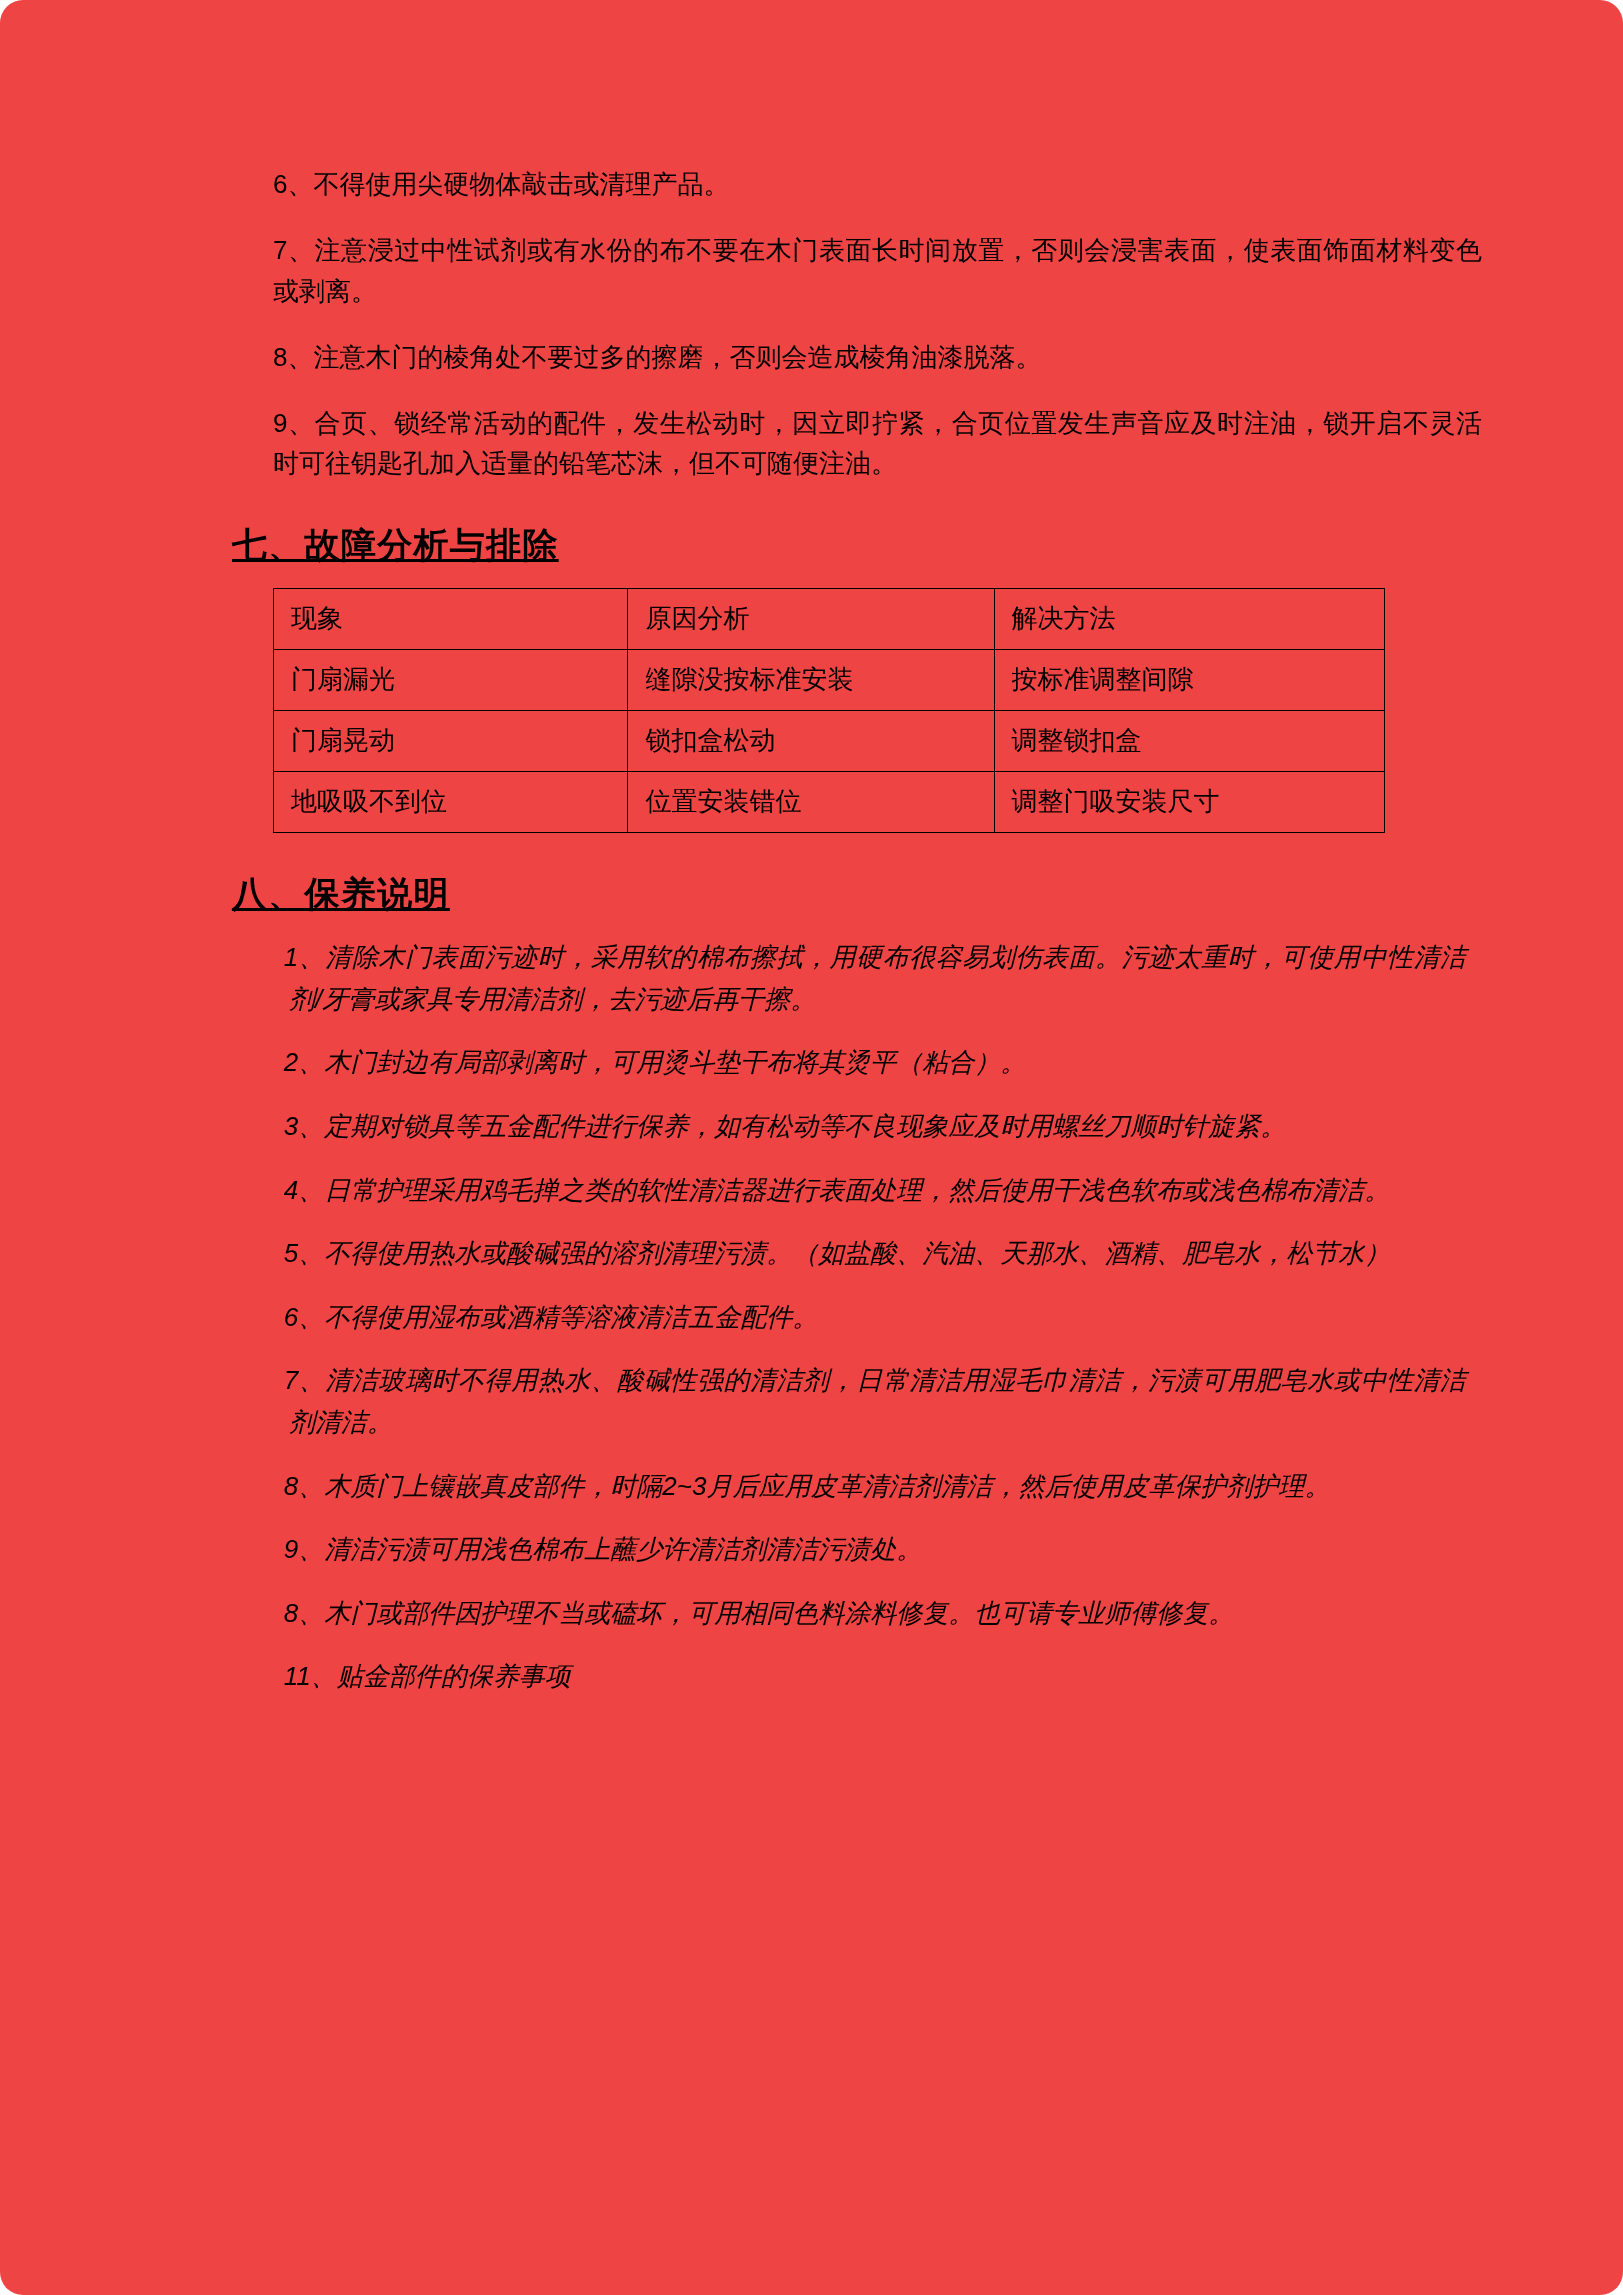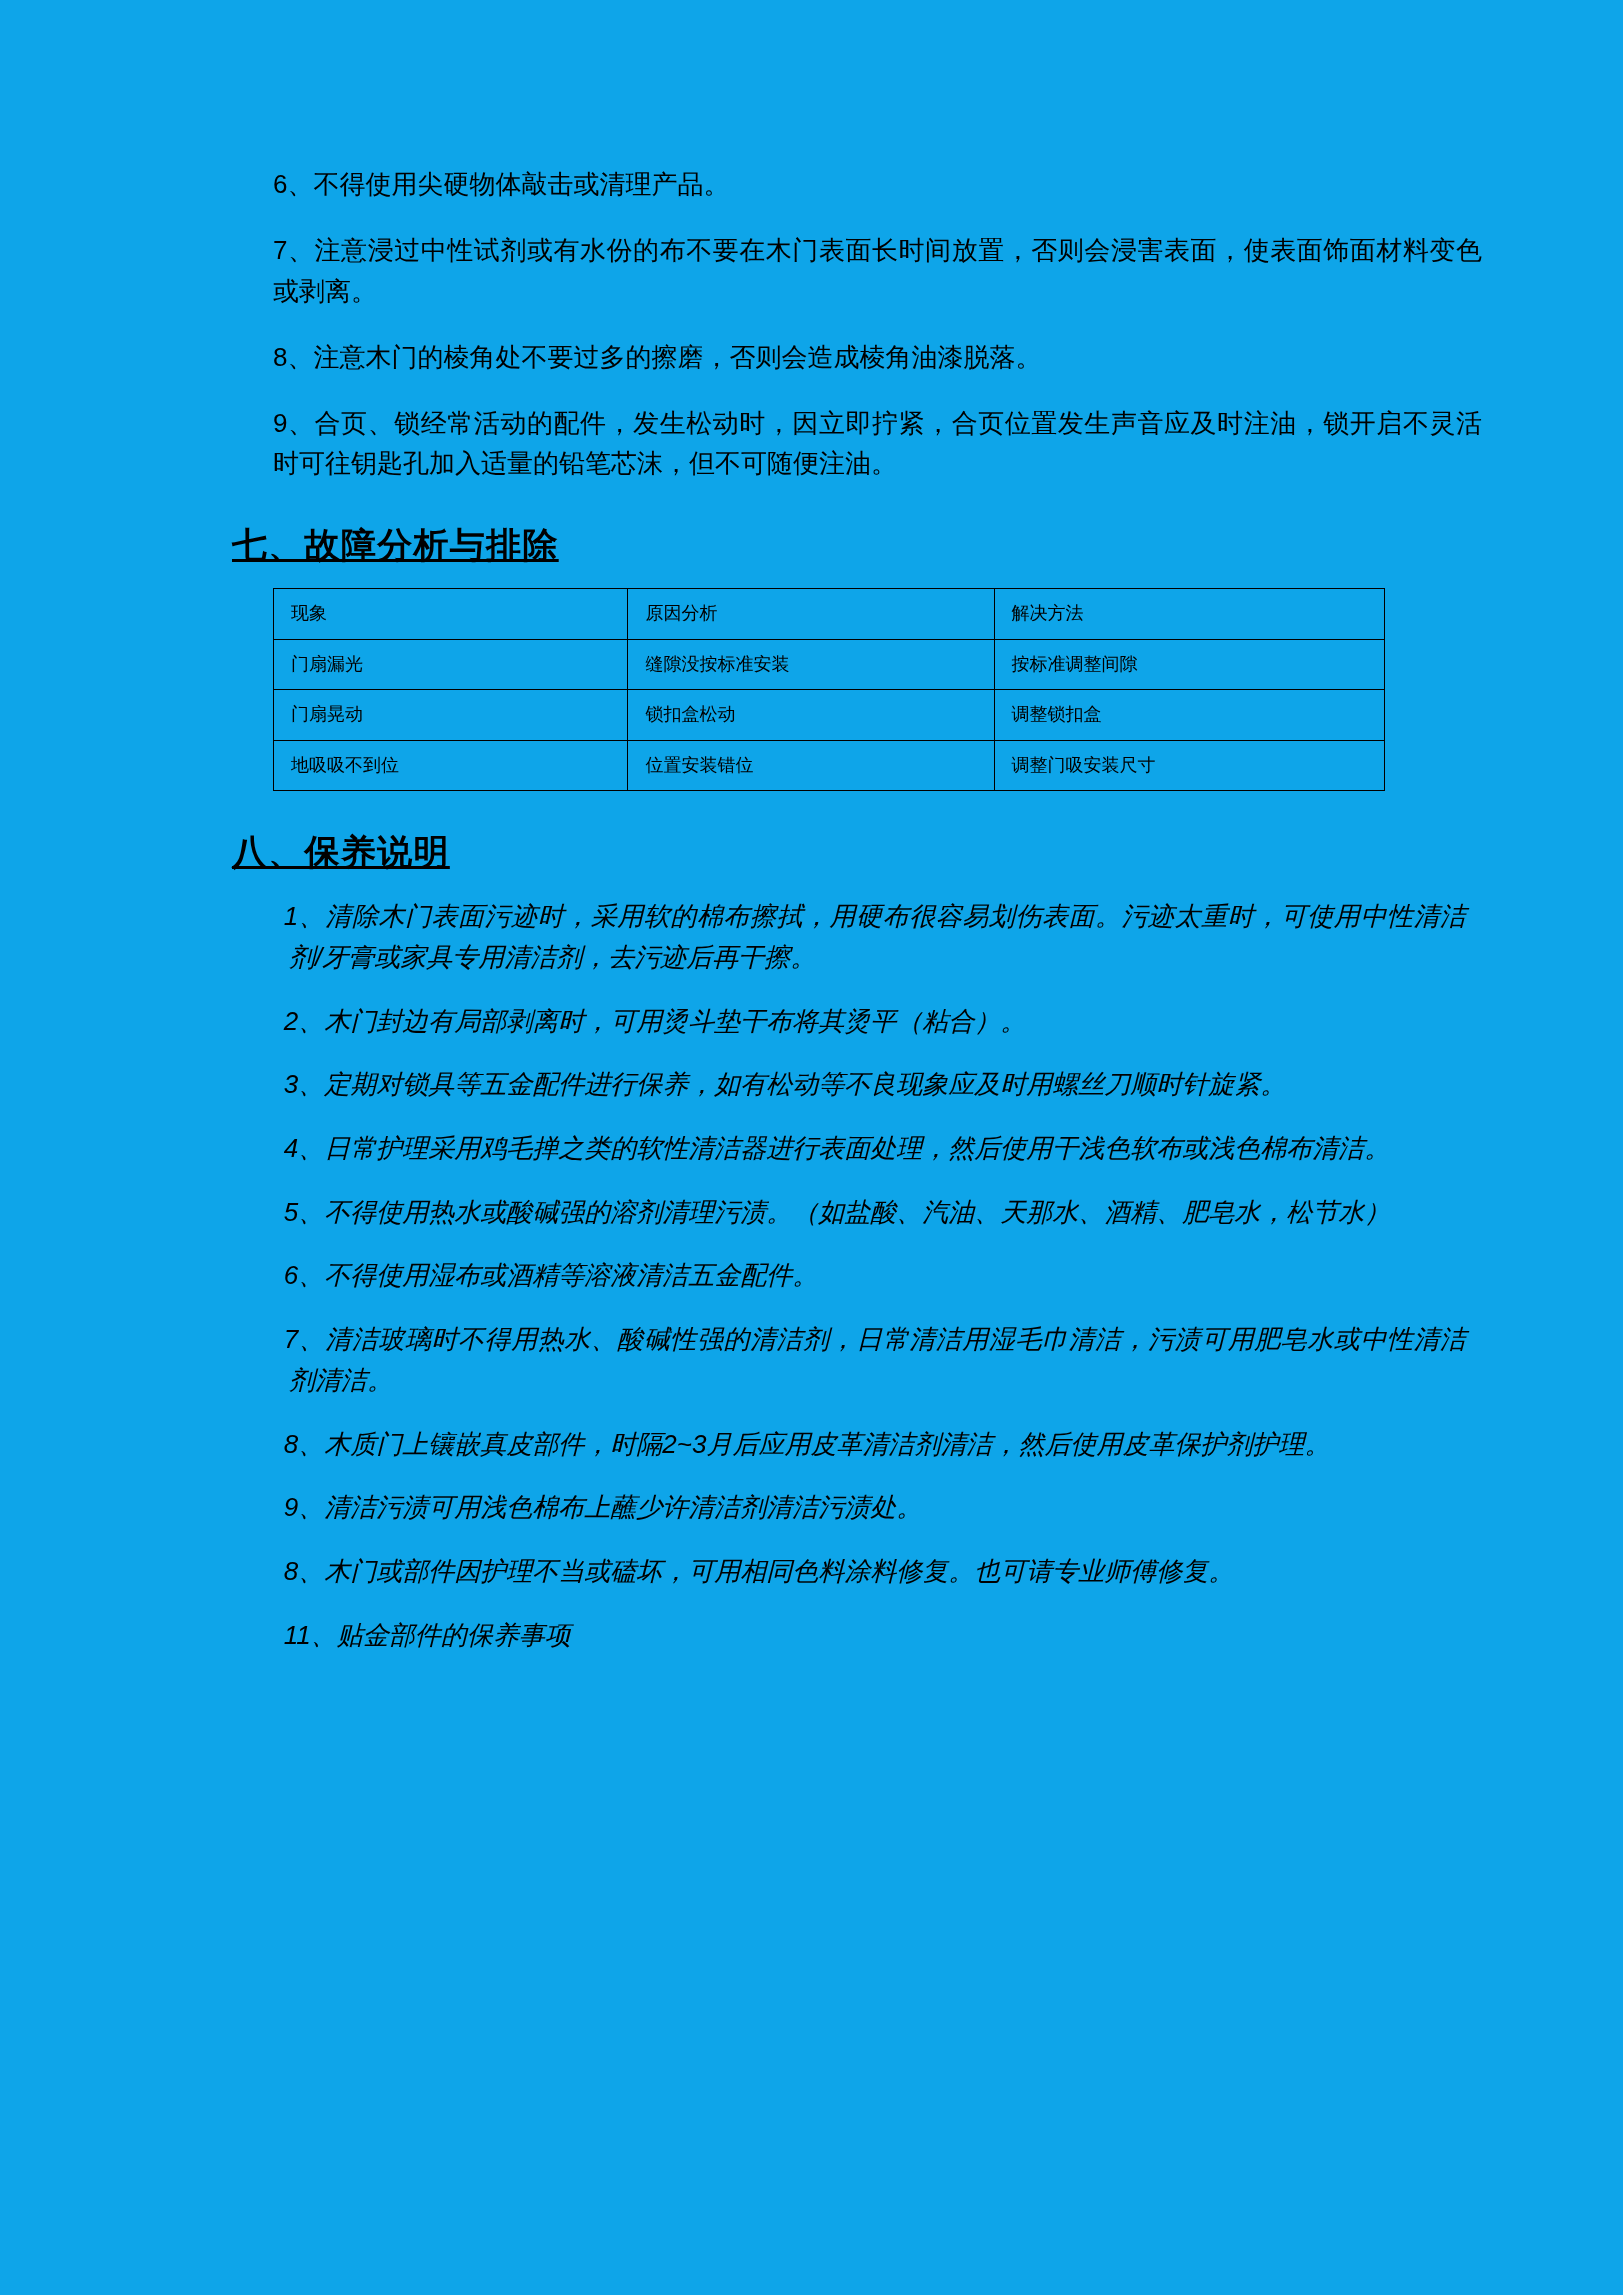--- a/index.html
+++ b/index.html
@@ -10,21 +10,22 @@
   body {
     font-family: "Liberation Sans", "DejaVu Sans", sans-serif;
     color: #000000;
   }
   .page {
     width: 1623px;
     height: 2295px;
     position: relative;
     box-sizing: border-box;
     padding: 164px 141px 79px 232px;
-    background: #0ea5e9;
+    background: #ef4444;
+    border-radius: 23px;
   }
   .doc {
     width: 1250px;
   }
   
   .item {
     font-size: 26px;
     line-height: 1.55;
     margin: 0 0 26px 0;
     text-indent: 0;
@@ -50,21 +51,21 @@
     margin: 0 0 11.8px 0;
     text-align: justify;
   }
   table.faults {
     border-collapse: collapse;
     margin: 17px 0 13px 41px;
     width: 1112px;
   }
   table.faults td {
     border: 1.3px solid #000000;
-    font-size: 18px;
+    font-size: 26px;
     padding: 13px 17px;
     line-height: 1.3;
   }
   table.faults td.c1 { width: 353px; }
   table.faults td.c2 { width: 366px; }
   table.faults td.c3 { width: 393px; }
   ul.plain {
     list-style: none;
     margin: 16px;
     padding: 0;

